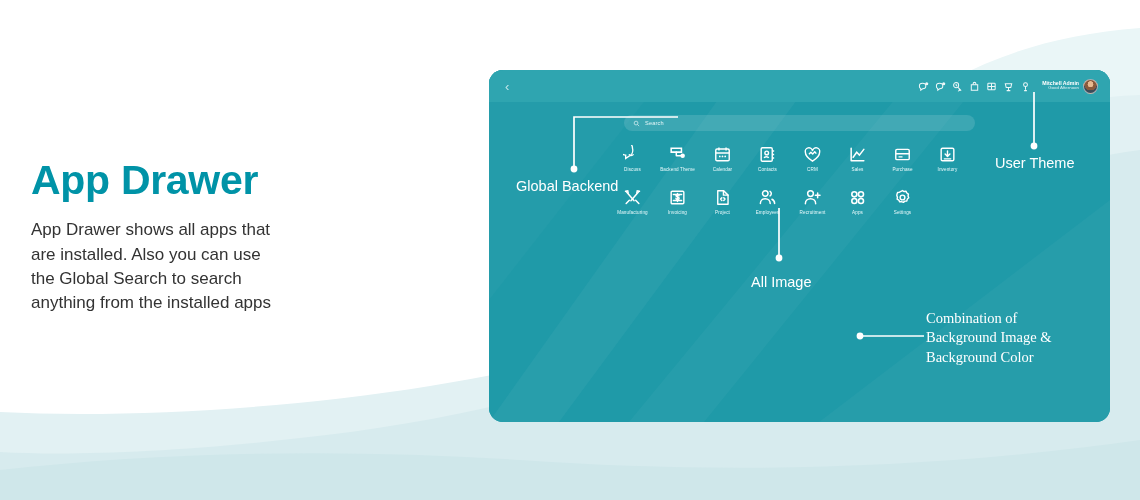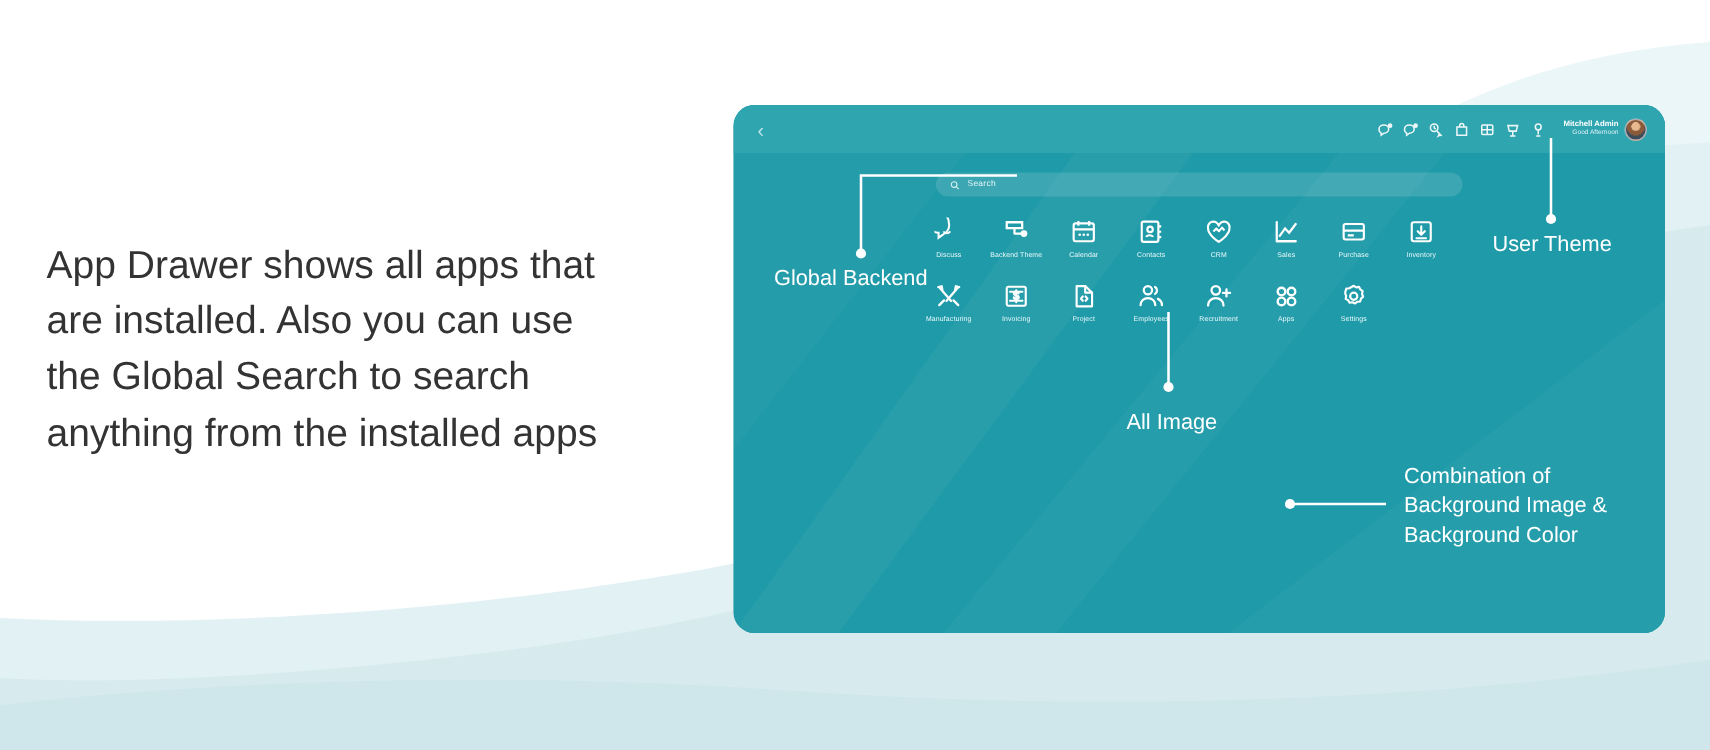--- a/index.html
+++ b/index.html
@@ -18,21 +18,21 @@
   .copy { position: absolute; left: 31px; top: 158px; width: 400px; z-index: 3; }
   .copy h1 {
     font-size: 41px;
     line-height: 1.08;
     font-weight: bold;
     color: #0093A7;
     letter-spacing: -0.3px;
     margin-bottom: 16px;
   }
   .copy p {
-    font-size: 26px;
+    font-size: 17px;
     line-height: 1.43;
     color: #333333;
     font-weight: 400;
   }
 
   
   .panel {
     position: absolute;
     left: 489px; top: 70px;
     width: 621px; height: 352px;
@@ -100,20 +100,21 @@
 <body>
 
 <svg class="bg-waves" viewBox="0 0 1140 500" preserveAspectRatio="none">
   <path d="M1140 28 C980 40 880 110 830 200 C790 272 700 330 560 370 C420 410 180 430 0 424 L0 500 L1140 500 Z" fill="#eaf6f7"></path>
   <path d="M1140 95 C1010 100 900 150 820 230 C740 308 600 360 430 386 C280 410 120 418 0 412 L0 500 L1140 500 Z" fill="#e2f1f3"></path>
   <path d="M1140 150 C1000 168 880 230 770 300 C650 376 470 420 300 438 C180 452 70 456 0 452 L0 500 L1140 500 Z" fill="#d7ebee"></path>
   <path d="M0 470 C160 452 340 448 520 460 C720 474 930 470 1140 440 L1140 500 L0 500 Z" fill="#cfe7ea"></path>
 </svg>
 
 <div class="copy">
+  <h1>App Drawer</h1>
   <p style="white-space:pre-line">App Drawer shows all apps that
 are installed. Also you can use
 the Global Search to search
 anything from the installed apps</p>
 </div>
 
 <div class="panel">
 
   <svg class="panel-bgart" viewBox="0 0 621 352" preserveAspectRatio="none">
     <rect width="621" height="352" fill="#1F9AA8"></rect>
@@ -367,16 +368,16 @@
     <circle cx="8" cy="50" r="3.4" fill="#ffffff"></circle>
   </svg>
   <span class="anno-text" style="position:absolute; left:0; top:60px;">All Image</span>
 </div>
 
 <div class="anno" style="left:856px; top:309px;">
   <svg width="70" height="14" viewBox="0 0 70 14" style="position:absolute; left:0; top:20px;">
     <path d="M4 7 L68 7" fill="none" stroke="#ffffff" stroke-width="1.7"></path>
     <circle cx="4" cy="7" r="3.4" fill="#ffffff"></circle>
   </svg>
-  <span class="anno-text" style="position:absolute; left:80px; top:0;">Combination of
+  <span class="anno-text" style="position:absolute; left:70px; top:0;font-family:Liberation Serif, serif;">Combination of
 Background Image &amp;
 Background Color</span>
 </div>
 
 </body></html>

